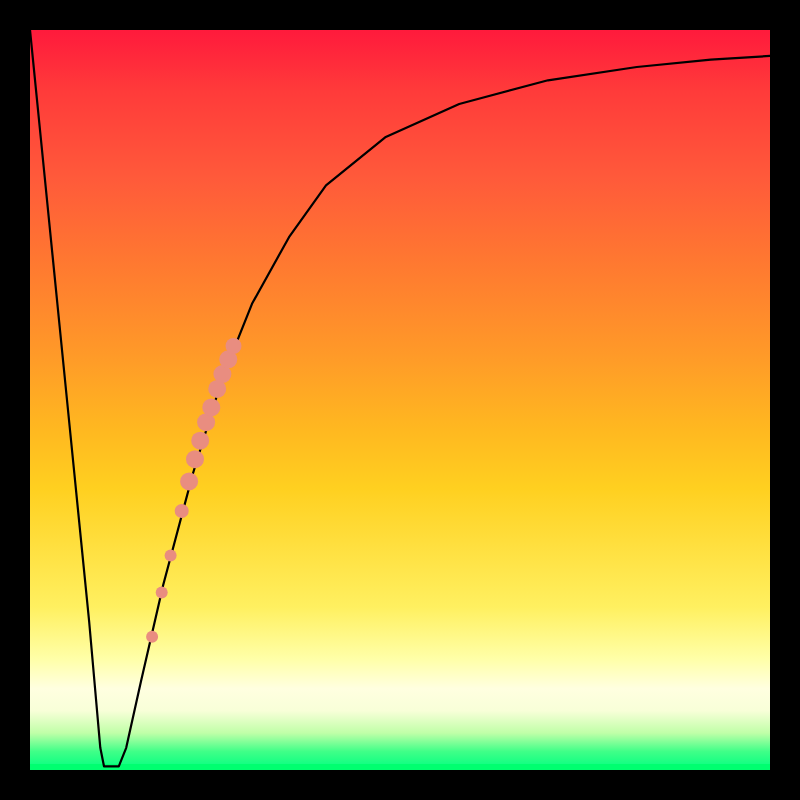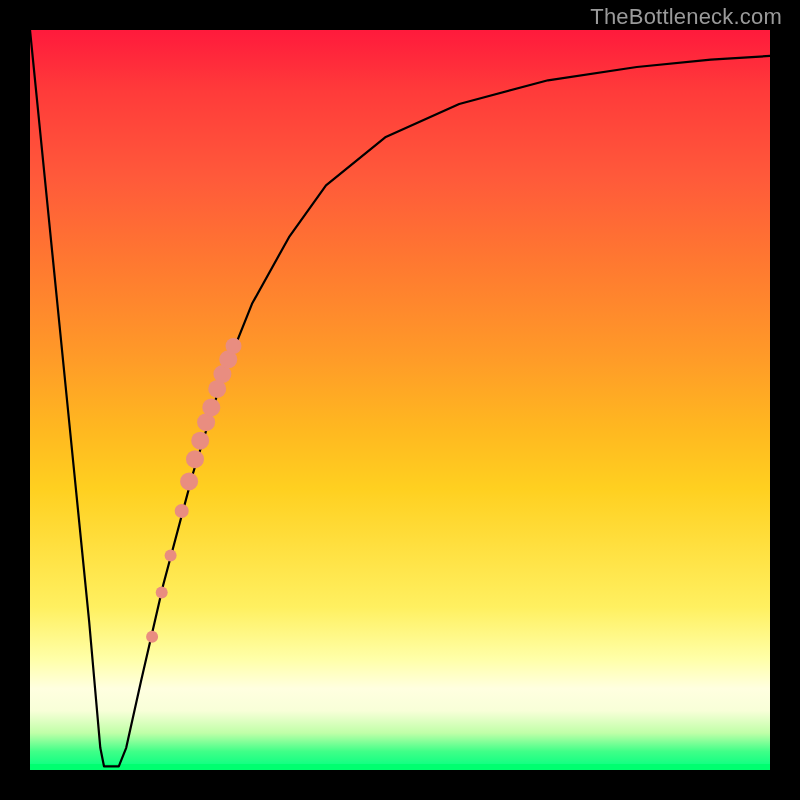--- a/index.html
+++ b/index.html
@@ -81,21 +81,20 @@
     font-size: 22px;
     font-weight: 500;
     letter-spacing: 0.2px;
     user-select: none;
   }
 </style>
 </head>
 <body>
 
 <div class="frame">
-  <div class="watermark">TheBottleneck.com</div>
 
   <div class="plot-area">
     <div class="gradient"></div>
     <div class="green-band"></div>
 
     <svg class="curve-svg" viewBox="0 0 740 740" preserveAspectRatio="none">
       <path id="curve-path" d="M0.0 0.0 L14.8 148.0 L29.6 296.0 L44.4 444.0 L59.2 592.0 L70.3 717.8 L74.0 736.3 L81.4 736.3 L88.8 736.3 L96.2 717.8 L111.0 651.2 L133.2 555.0 L162.8 444.0 L192.4 347.8 L222.0 273.8 L259.0 207.2 L296.0 155.4 L355.2 107.3 L429.2 74.0 L518.0 50.3 L606.8 37.0 L680.8 29.6 L740.0 25.9"></path>
     </svg>
 
     <svg class="dots-svg" viewBox="0 0 740 740" preserveAspectRatio="none">

